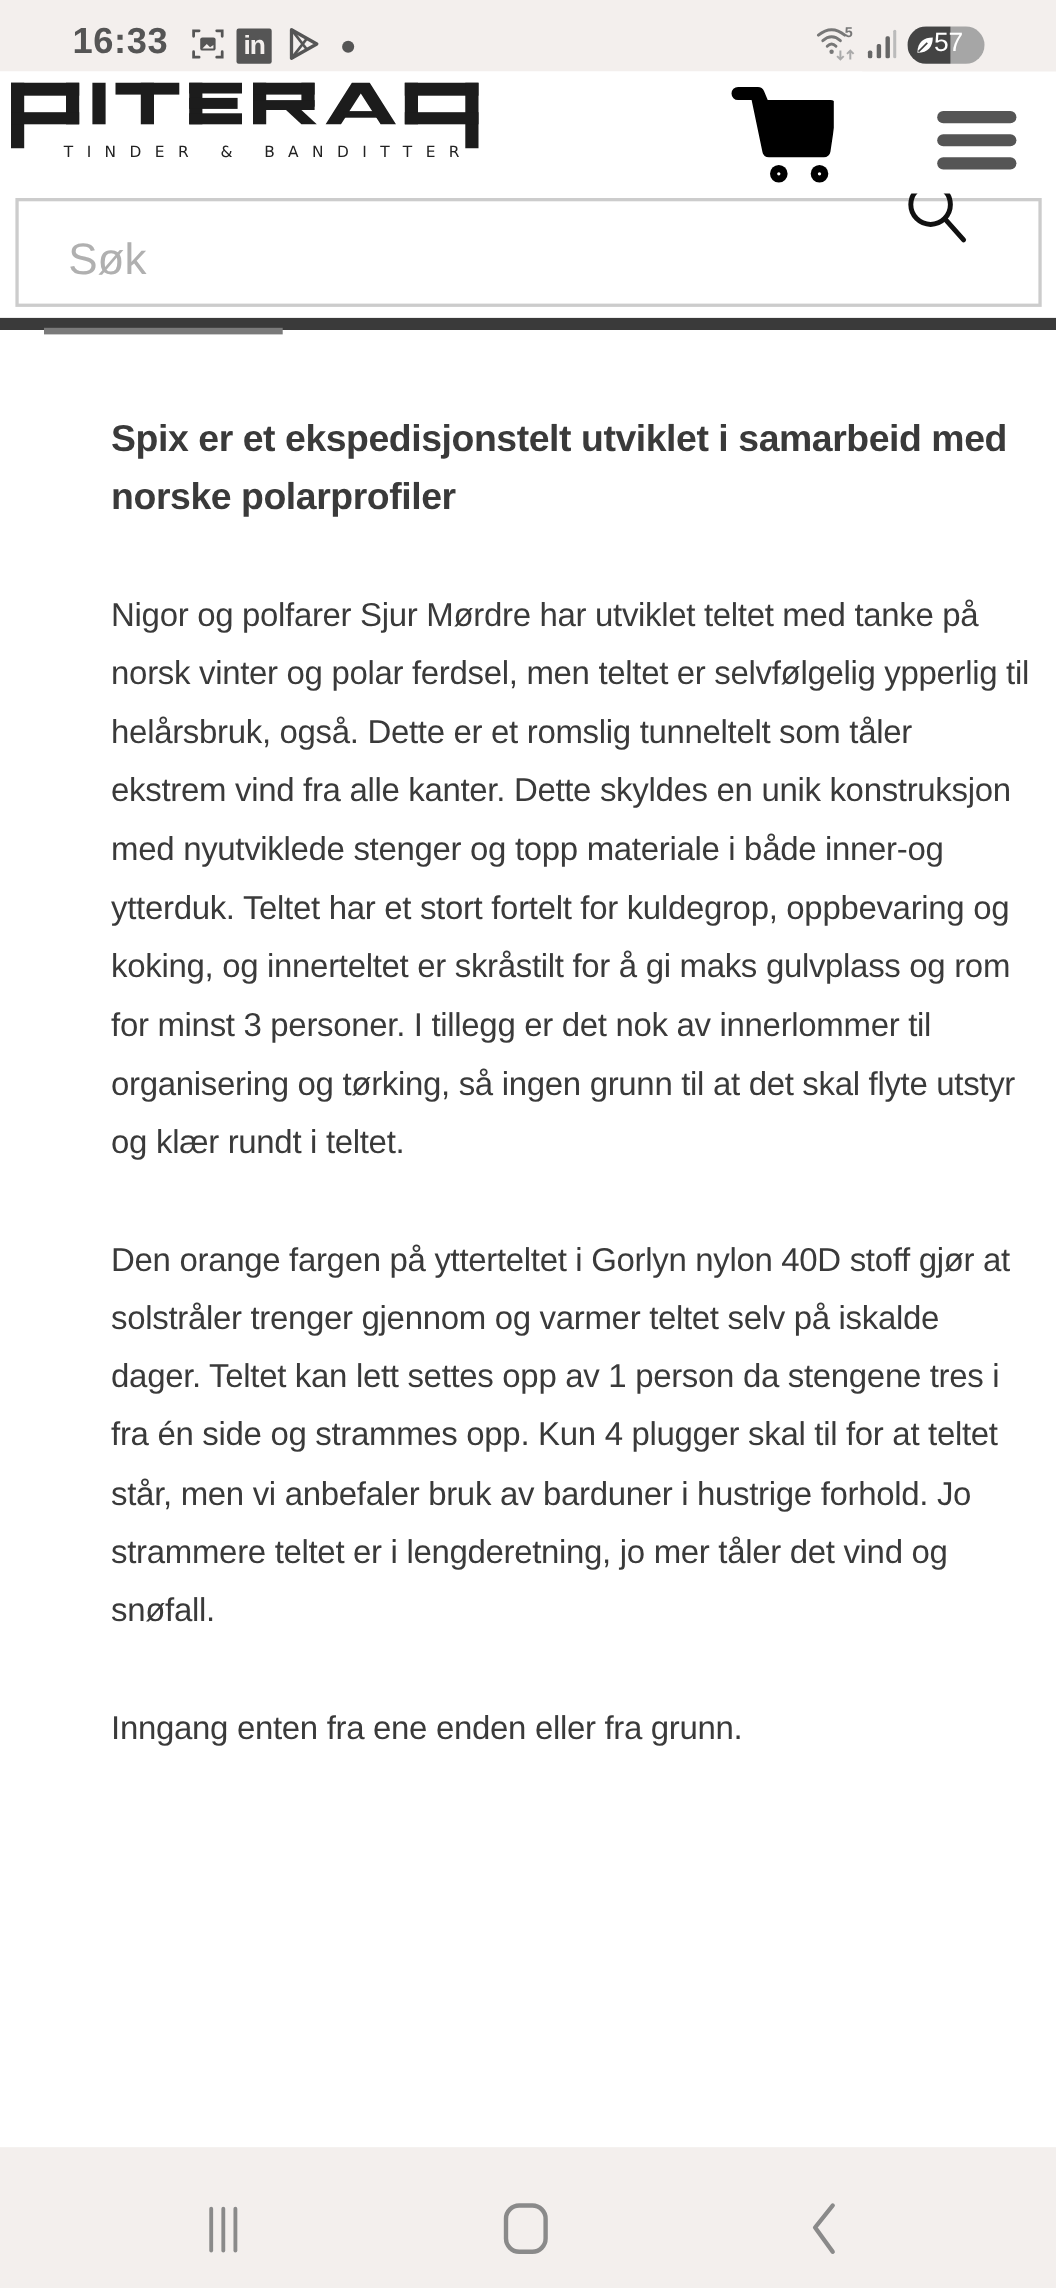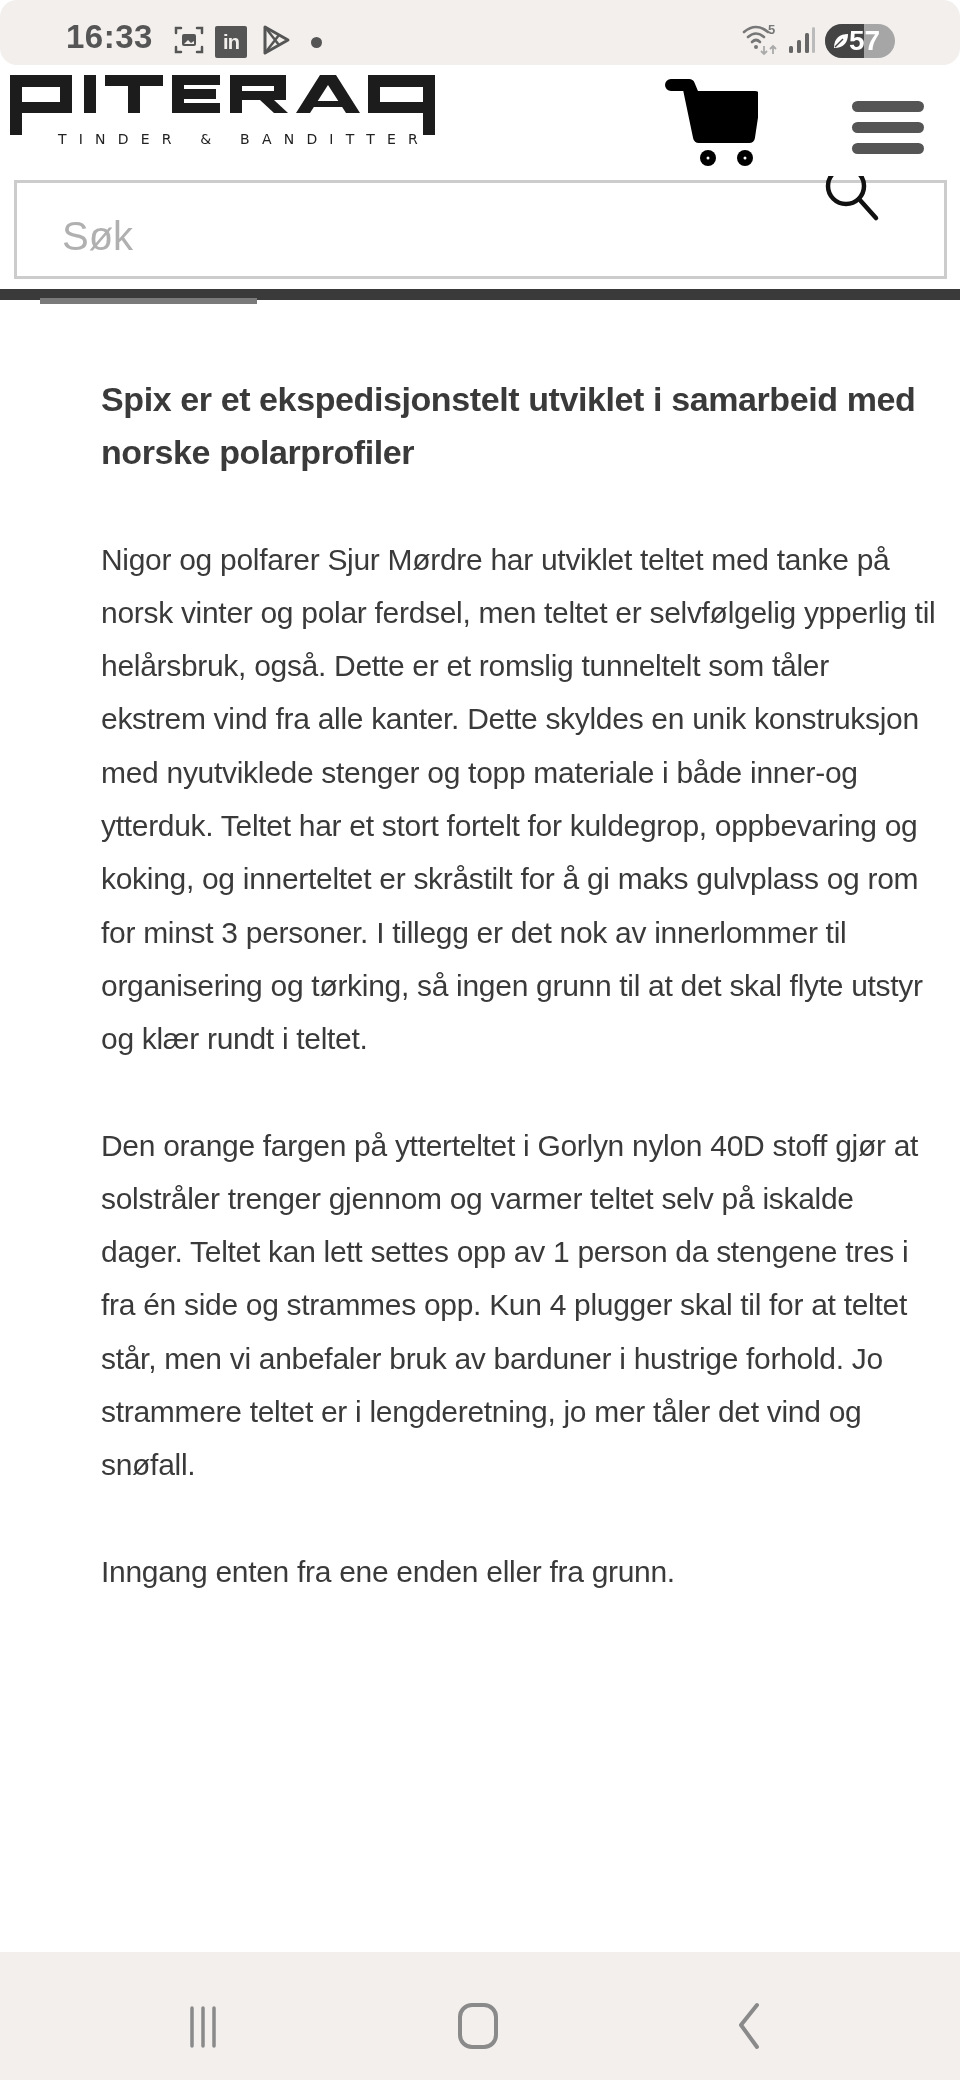--- a/index.html
+++ b/index.html
@@ -1,32 +1,32 @@
 <!DOCTYPE html>
 <html><head>
 <meta charset="utf-8">
 <style>
   * { box-sizing: border-box; margin: 0; padding: 0; }
   html, body { width: 960px; height: 2080px; background: #ffffff; overflow: hidden; }
   body { position: relative; font-family: "Liberation Sans", "DejaVu Sans", sans-serif; color: #3a3a3a; }
 
   
-  .status-bar { position: absolute; top: 0; left: 0; width: 960px; height: 65px; background: #f3efed; border-radius: 17px; }
+  .status-bar { position: absolute; top: 0; left: 0; width: 960px; height: 65px; background: #f3efed; }
   .status-time { position: absolute; left: 66px; top: 18px; font-size: 33px; font-weight: bold; color: #555; letter-spacing: 0.5px; }
   .sb-icon { position: absolute; top: 24px; }
   .sb-screenshot { left: 173px; width: 32px; height: 32px; }
-  .sb-linkedin { left: 215px; top: 26px; width: 32px; height: 32px; background: #555; border-radius: 2px; color: #f3efed; font-weight: bold; font-size: 20px; line-height: 32px; text-align: center; letter-spacing: -1px; }
+  .sb-linkedin { left: 215px; top: 26px; width: 32px; height: 32px; background: #555; border-radius: 2px; color: #f3efed; font-weight: bold; font-size: 24px; line-height: 32px; text-align: center; letter-spacing: -1px; }
   .sb-play { left: 260px; width: 32px; height: 32px; }
   .sb-dot { left: 311px; top: 37px; width: 11px; height: 11px; border-radius: 50%; background: #555; }
   .sb-wifi { left: 742px; top: 22px; width: 40px; height: 34px; }
   .sb-signal { left: 787px; top: 26px; width: 28px; height: 28px; }
   .sb-battery { position: absolute; left: 825px; top: 24px; width: 70px; height: 34px; border-radius: 17px; overflow: hidden; background: #a6a6a6; }
   .sb-battery .fill { position: absolute; left: 0; top: 0; width: 39px; height: 34px; background: #444; }
   .sb-battery .leaf { position: absolute; left: 7px; top: 8px; width: 18px; height: 18px; }
-  .sb-battery .num { position: absolute; left: 24px; top: 1px; font-size: 28px; font-weight: bold; color: #ffffff; }
+  .sb-battery .num { position: absolute; left: 24px; top: 1px; font-size: 24px; font-weight: normal; color: #ffffff; }
 
   
   .site-header { position: absolute; top: 65px; left: 0; width: 784px; height: 112px; background: #fff; }
   .logo { position: absolute; left: 10px; top: 10px; width: 430px; height: 70px; }
   .logo-word { position: absolute; left: 0; top: 0; width: 430px; height: 60px; }
   .logo-tag { position: absolute; left: 48px; top: 56px; font-size: 14px; letter-spacing: 12.2px; color: #222; font-family: "DejaVu Sans", sans-serif; }
   .cart-btn { position: absolute; left: 663px; top: 12px; width: 95px; height: 90px; }
   .menu-btn { position: absolute; left: 848px; top: 30px; width: 80px; height: 66px; }
   .menu-btn span { position: absolute; left: 4px; width: 72px; height: 11px; border-radius: 6px; background: #555; }
 

